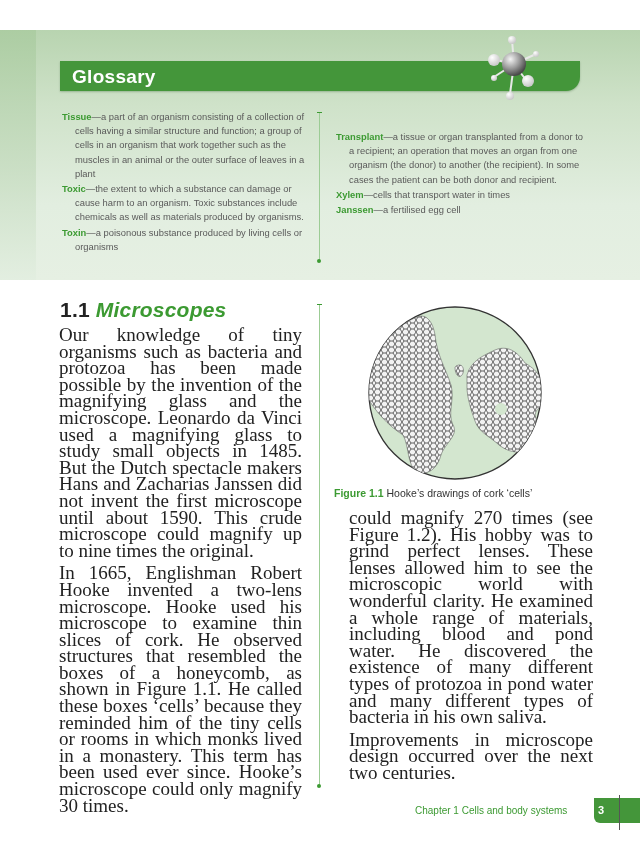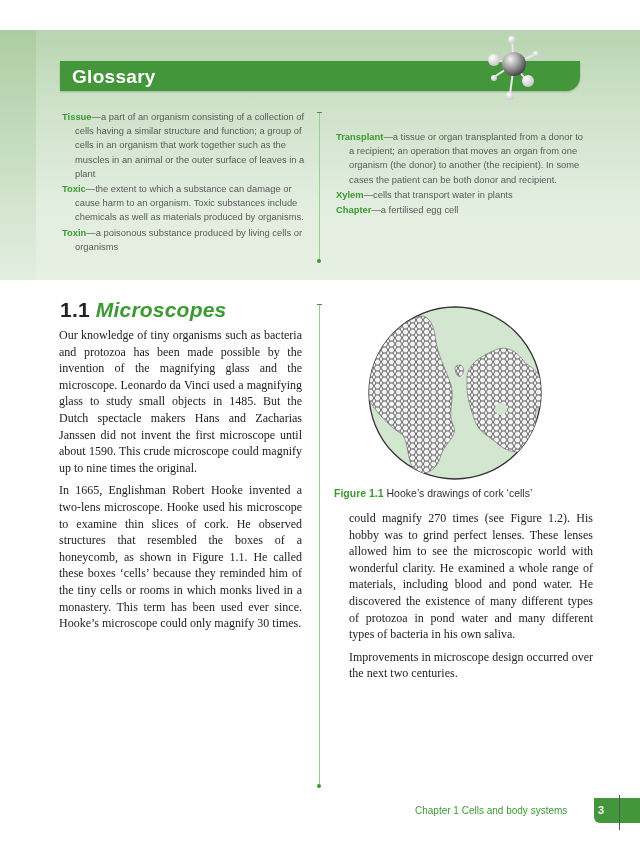--- a/index.html
+++ b/index.html
@@ -16,21 +16,21 @@
   .gloss-col { position:absolute; top:110px; font-family:"Liberation Sans", sans-serif; font-size:9.4px; line-height:14.2px; color:#5a5a5a; }
   .gloss-col.left { left:62px; width:245px; }
   .gloss-col.right { left:336px; width:250px;margin-top:20px; }
   .entry { margin:0 0 1px 0; padding-left:13px; text-indent:-13px; }
   .term { color:#3c9a32; font-weight:bold; }
   .divider-v { position:absolute; width:1px; background:#9ccc95; }
   .dot { position:absolute; width:4px; height:4px; border-radius:50%; background:#3c9a32; }
   .tick { position:absolute; width:5px; height:1px; background:#3c9a32; }
   .section-title { position:absolute; left:60px; top:298px; font-family:"Liberation Sans", sans-serif; font-weight:bold; font-size:21px; color:#222; letter-spacing:0.2px; }
   .section-title .green { color:#3c9a32;font-style:italic; }
-  .body-col { position:absolute; font-size:12px; line-height:16.6px; color:#222; text-align:justify; }
+  .body-col { position:absolute; font-size:19px; line-height:16.6px; color:#222; text-align:justify; }
   .body-col p { margin:0 0 6px 0; }
   .body-col.left { left:59px; top:327px; width:243px; }
   .body-col.right { left:349px; top:510px; width:244px; }
   .fig-caption { position:absolute; left:334px; top:487px; font-family:"Liberation Sans", sans-serif; font-size:10.5px; color:#333; }
   .fig-caption .lab { color:#3c9a32; font-weight:bold; }
   .figure { position:absolute; left:367px; top:305px; width:176px; height:176px; }
   .footer-text { position:absolute; left:415px; top:805px; font-family:"Liberation Sans", sans-serif; font-size:10px; color:#3c9a32; }
   .footer-text b { font-weight:normal; }
   .page-tab { position:absolute; left:594px; top:798px; width:46px; height:25px; background:#44963a; border-radius:0 0 0 6px; }
   .page-num { position:absolute; left:598px; top:804px; color:#fff; font-family:"Liberation Sans", sans-serif; font-weight:bold; font-size:11px; }
@@ -77,22 +77,22 @@
   <div class="entry"><span class="term">Toxic</span><span>—the extent to which a substance can damage or cause harm to an organism. Toxic substances include chemicals as well as materials produced by organisms.</span></div>
   <div class="entry"><span class="term">Toxin</span><span>—a poisonous substance produced by living cells or organisms</span></div>
 </div>
 
 <div class="divider-v" style="left:319px; top:112px; height:148px;"></div>
 <div class="tick" style="left:317px; top:112px;"></div>
 <div class="dot" style="left:317px; top:259px;"></div>
 
 <div class="gloss-col right">
   <div class="entry"><span class="term">Transplant</span><span>—a tissue or organ transplanted from a donor to a recipient; an operation that moves an organ from one organism (the donor) to another (the recipient). In some cases the patient can be both donor and recipient.</span></div>
-  <div class="entry"><span class="term">Xylem</span><span>—cells that transport water in plants</span></div>
-  <div class="entry"><span class="term">Chapter</span><span>—a fertilised egg cell</span></div>
+  <div class="entry"><span class="term">Xylem</span><span>—cells that transport water in times</span></div>
+  <div class="entry"><span class="term">Janssen</span><span>—a fertilised egg cell</span></div>
 </div>
 
 <div class="section-title">
   <span>1.1</span>
   <span class="green">Microscopes</span>
 </div>
 
 <div class="body-col left">
   <p>Our knowledge of tiny organisms such as bacteria and protozoa has been made possible by the invention of the magnifying glass and the microscope. Leonardo da Vinci used a magnifying glass to study small objects in 1485. But the Dutch spectacle makers Hans and Zacharias Janssen did not invent the first microscope until about 1590. This crude microscope could magnify up to nine times the original.</p>
   <p>In 1665, Englishman Robert Hooke invented a two-lens microscope. Hooke used his microscope to examine thin slices of cork. He observed structures that resembled the boxes of a honeycomb, as shown in Figure 1.1. He called these boxes ‘cells’ because they reminded him of the tiny cells or rooms in which monks lived in a monastery. This term has been used ever since. Hooke’s microscope could only magnify 30 times.</p>

